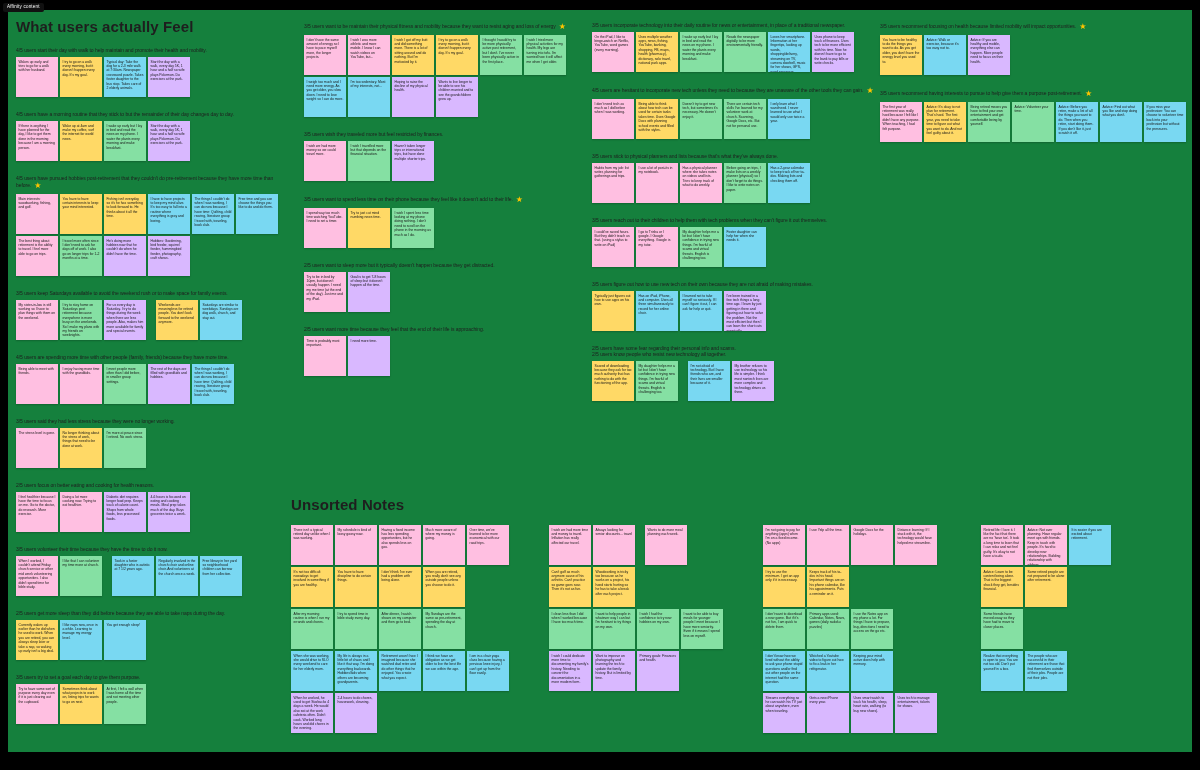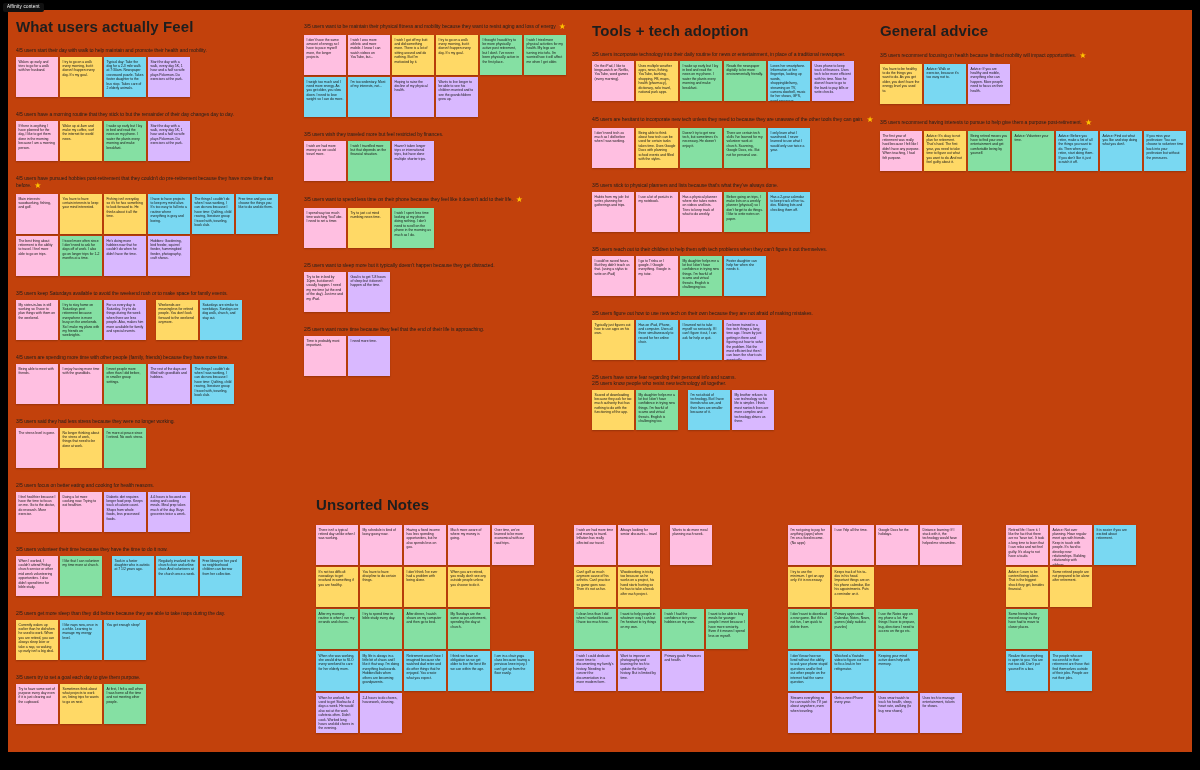--- a/index.html
+++ b/index.html
@@ -1,18 +1,18 @@
 <!DOCTYPE html>
 <html><head>
 <meta charset="utf-8">
 <style>
   html,body{margin:0;padding:0;}
   body{width:1200px;height:770px;background:#000;position:relative;overflow:hidden;
        font-family:"Liberation Sans","DejaVu Sans",sans-serif;}
-  .board{position:absolute;left:8px;top:10px;width:1184px;height:742px;background:#c2410c;}
+  .board{position:absolute;left:8px;top:10px;width:1184px;height:742px;background:#15803d;}
   .tag{position:absolute;left:3px;top:3px;z-index:9;background:#111;color:#fff;
        font-size:4.5px;line-height:1;padding:2px 4px;border-radius:2px;letter-spacing:.2px;}
   .col{position:absolute;}
   h2{font-size:15px;font-weight:600;color:#1e1e1e;margin:0 0 12px 0;letter-spacing:.1px;}
   .group{margin-bottom:14px;}
   .statement{font-size:5px;font-weight:500;color:#1e1e1e;margin-bottom:4px;
              white-space:pre-line;letter-spacing:-.05px;}
   .star{font-size:8px;margin-left:3px;vertical-align:-1px;}
   .row{display:flex;gap:2px;margin-bottom:2px;}
   .note{width:42px;height:40px;flex:0 0 auto;padding:2.5px;box-sizing:border-box;
@@ -305,21 +305,20 @@
               <span class="txt">Time is probably most important.</span>
             </div>
             <div class="note" style="background: rgb(217, 184, 255);">
               <span class="txt">I need more time.</span>
             </div>
           </div>
         </div>
       </div>
   </section>
   <section class="col" style="left:584px;top:12px;width:288px;">
-    <h2>Tools + tech adoption</h2>
     <div>
         <div class="group">
           <div class="statement">3/5 users incorporate technology into their daily routine for news or entertainment, in place of a traditional newspaper.</div>
           <div class="row">
             <div class="note" style="background: rgb(255, 191, 225);">
               <span class="txt">On the iPad, I like to binge-watch on Netflix, YouTube, word games (every morning).</span>
             </div>
             <div class="note" style="background: rgb(255, 217, 102);">
               <span class="txt">Uses multiple weather apps, news, fishing, YouTube, banking, shopping, FB, maps, health (pharmacy), dictionary, solo travel, national park apps.</span>
             </div>
@@ -425,21 +424,20 @@
               <span class="txt">I'm not afraid of technology. But I have friends who are, and their lives are smaller because of it.</span>
             </div>
             <div class="note" style="background: rgb(217, 184, 255);">
               <span class="txt">My brother refuses to use technology so his life is simpler. I think most nontech lives are more complex and technology drives us there.</span>
             </div>
           </div>
         </div>
       </div>
   </section>
   <section class="col" style="left:872px;top:12px;width:320px;">
-    <h2>General advice</h2>
     <div>
         <div class="group">
           <div class="statement">3/5 users recommend focusing on health because limited mobility will impact opportunities.<span class="star" style="color: rgb(255, 196, 0);">★</span></div>
           <div class="row">
             <div class="note" style="background: rgb(255, 217, 102);">
               <span class="txt">You have to be healthy to do the things you want to do. As you get older, you don't have the energy level you used to.</span>
             </div>
             <div class="note" style="background: rgb(121, 216, 242);">
               <span class="txt">Advice: Walk or exercise, because it's too easy not to.</span>
             </div>
@@ -469,21 +467,21 @@
             <div class="note" style="background: rgb(121, 216, 242);">
               <span class="txt">Advice: Find out what you like and stop doing what you don't.</span>
             </div>
             <div class="note" style="background: rgb(121, 216, 242);">
               <span class="txt">If you miss your profession: You can choose to volunteer time back into your profession but without the pressures.</span>
             </div>
           </div>
         </div>
       </div>
   </section>
-  <section class="col unsorted-wrap" style="left:308px;top:486px;width:800px;height:256px;">
+  <section class="col unsorted-wrap" style="left:283px;top:486px;width:800px;height:256px;">
     <h2>Unsorted Notes</h2>
     <div style="position:relative;">
         <div class="cluster" style="left: 0px; top: 0px;">
           <div class="row">
             <div class="note" style="background: rgb(255, 191, 225);">
               <span class="txt">There isn't a typical retired day unlike when I was working.</span>
             </div>
             <div class="note" style="background: rgb(255, 191, 225);">
               <span class="txt">My schedule is kind of loosy goosy now.</span>
             </div>

